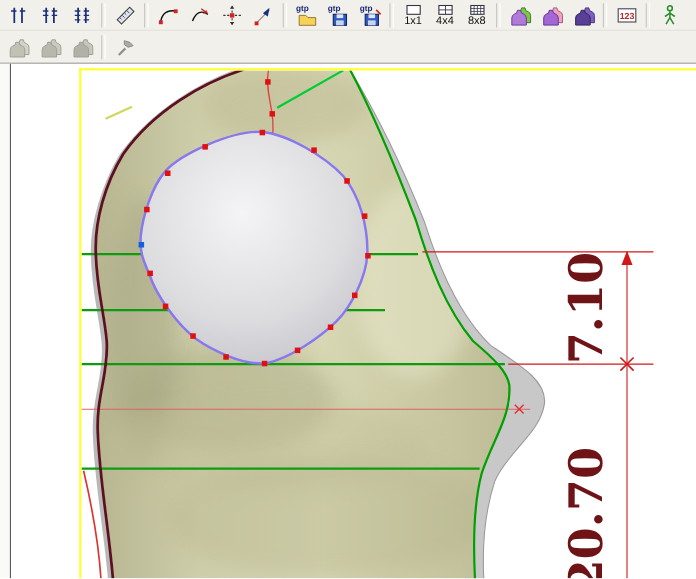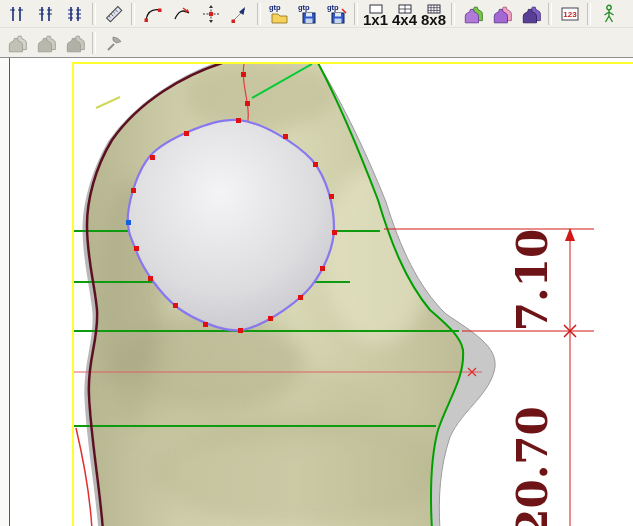--- a/index.html
+++ b/index.html
@@ -8,21 +8,21 @@
   
   .toolbar{position:absolute;left:0;top:0;right:0;height:57px;background:#f1f0ea;
            border-bottom:1px solid #8f8f8f;}
   .tb-row{display:flex;align-items:center;height:27px;padding-left:2px;overflow:hidden;}
   .tb-row.second{height:29px;border-top:1px solid #e2e1da;}
   .tbtn{flex:0 0 auto;width:27px;height:25px;display:flex;flex-direction:column;
         align-items:center;justify-content:center;border:1px solid transparent;cursor:default;}
   .tbtn svg{display:block;}
   .tbtn.disabled{filter:grayscale(55%);opacity:.8;}
   .tbsep{flex:0 0 auto;width:2px;height:22px;border-left:1px solid #c6c5bd;border-right:1px solid #ffffff;margin:0 3px;}
-  .lbl{font-size:15px;line-height:9px;font-weight:bold;color:#111;}
+  .lbl{font-size:10px;line-height:9px;font-weight:normal;color:#111;}
   
   .workspace{position:absolute;left:0;top:58px;right:0;bottom:0;background:#ffffff;}
   .left-strip{position:absolute;left:0;top:0;width:9px;height:100%;background:#fafaf8;
               border-right:1px solid #5a5a5a;}
   .viewport{position:absolute;left:72px;top:4px;width:561px;height:464px;background:#ffffff;
             border-top:2px solid #ffff2e;border-left:2px solid #ffff2e;overflow:hidden;}
   .viewport svg{display:block;}
 </style>
 </head>
 <body>

